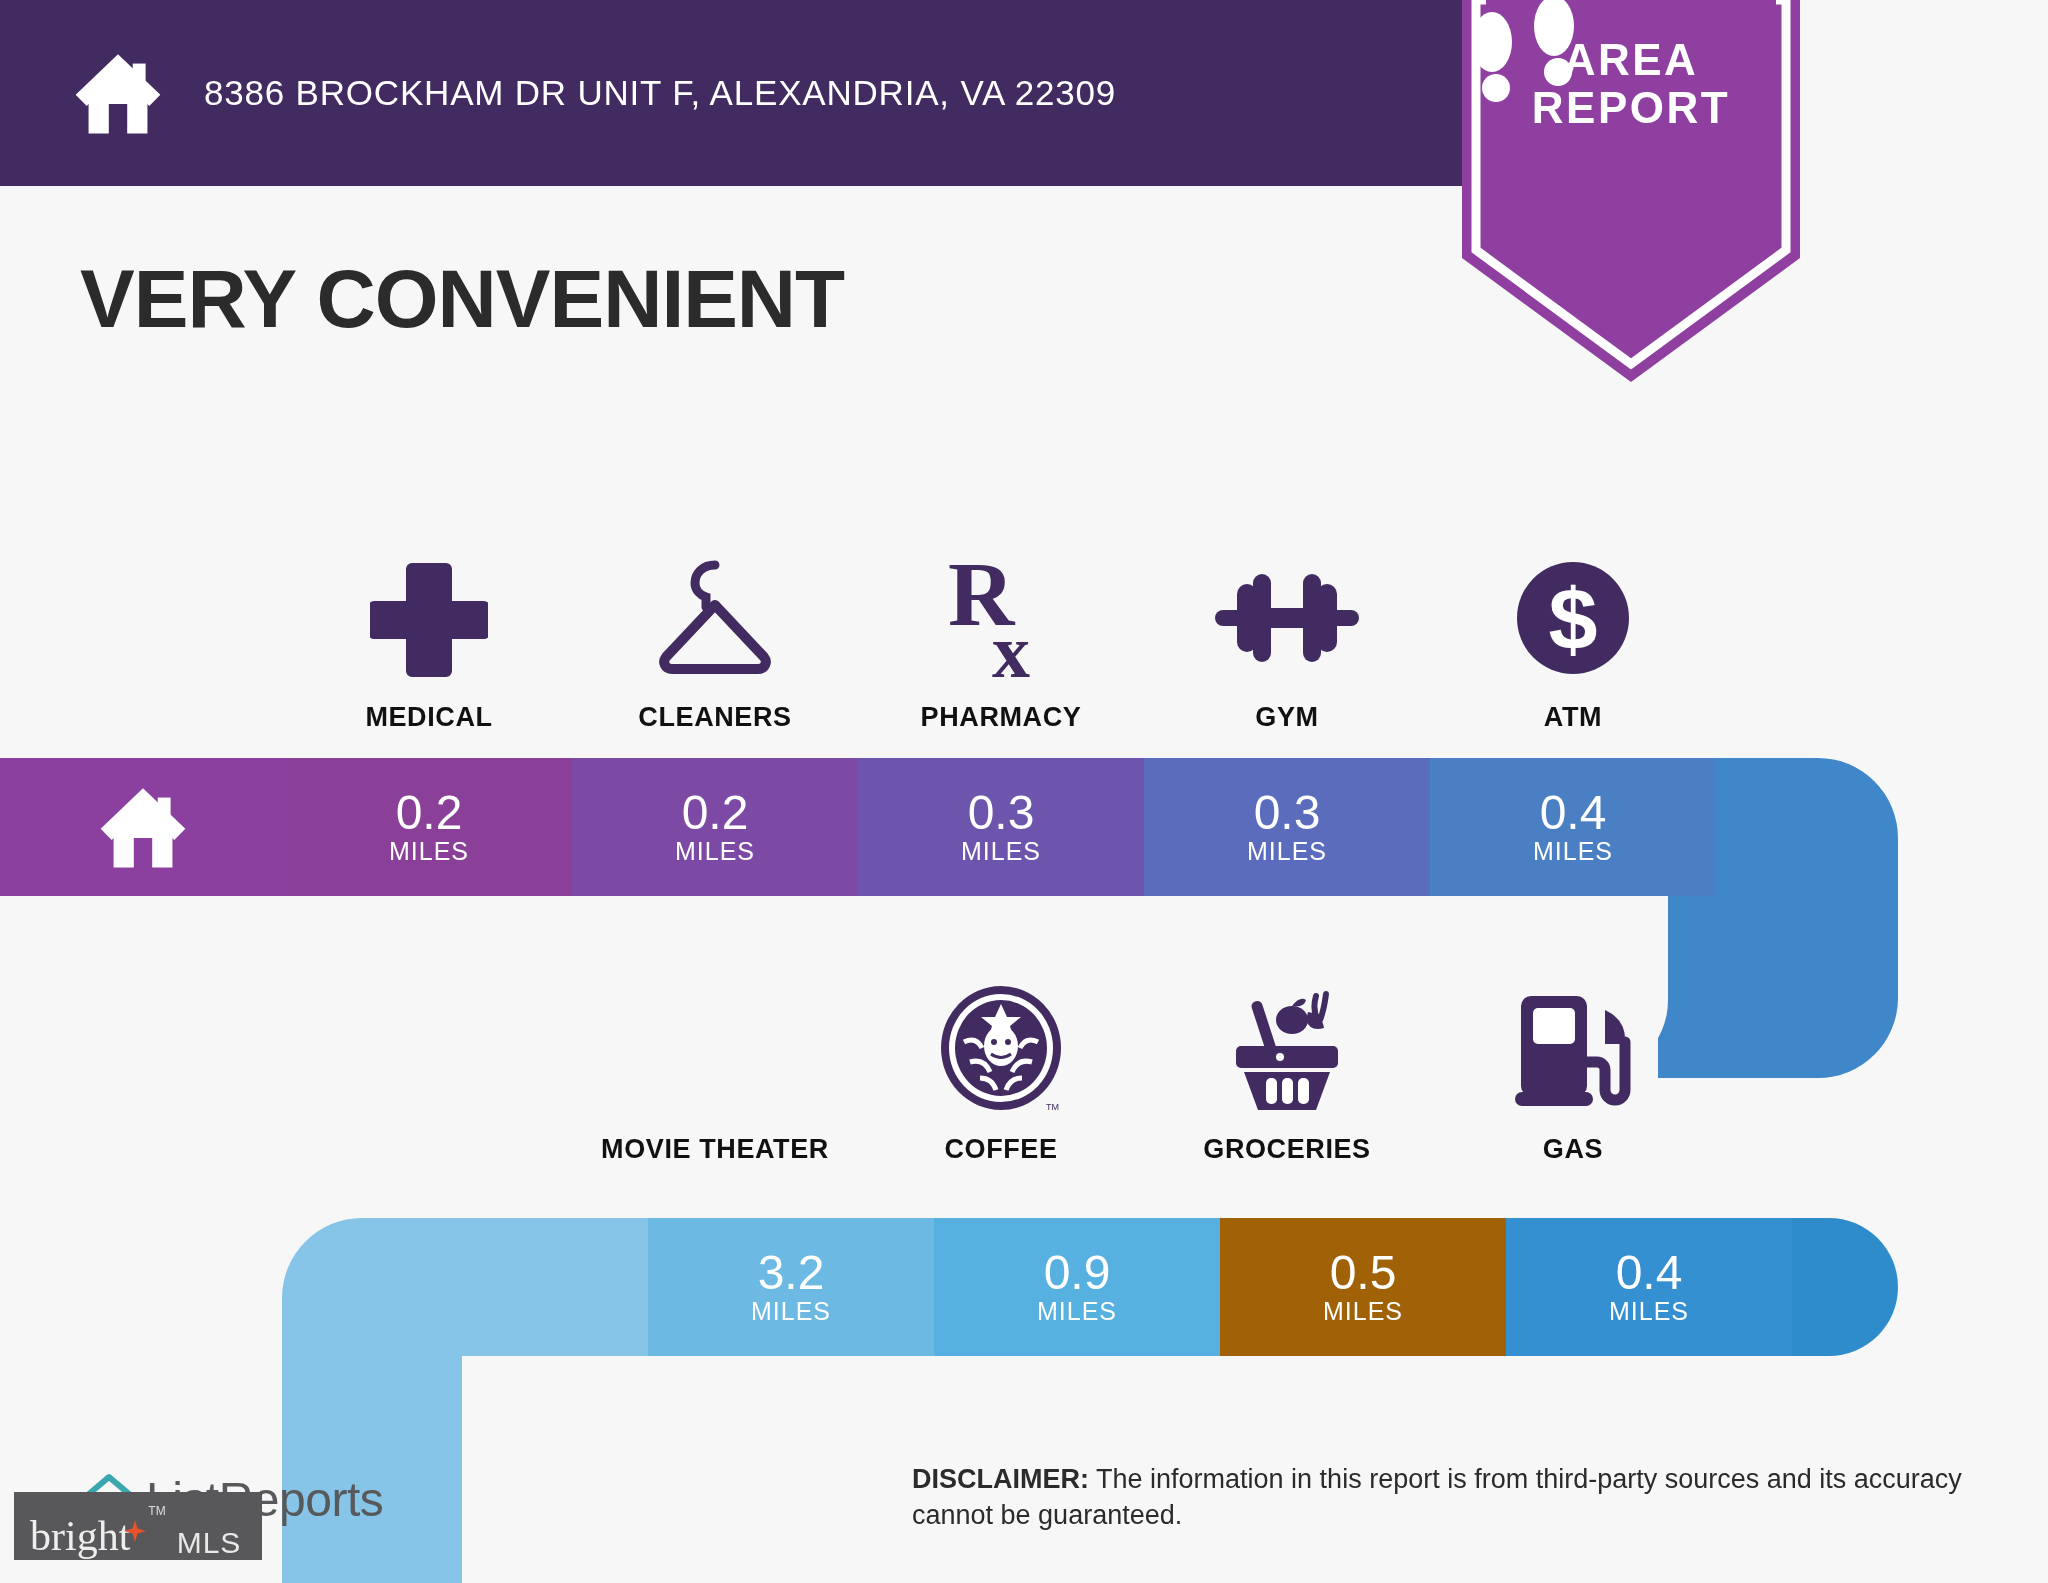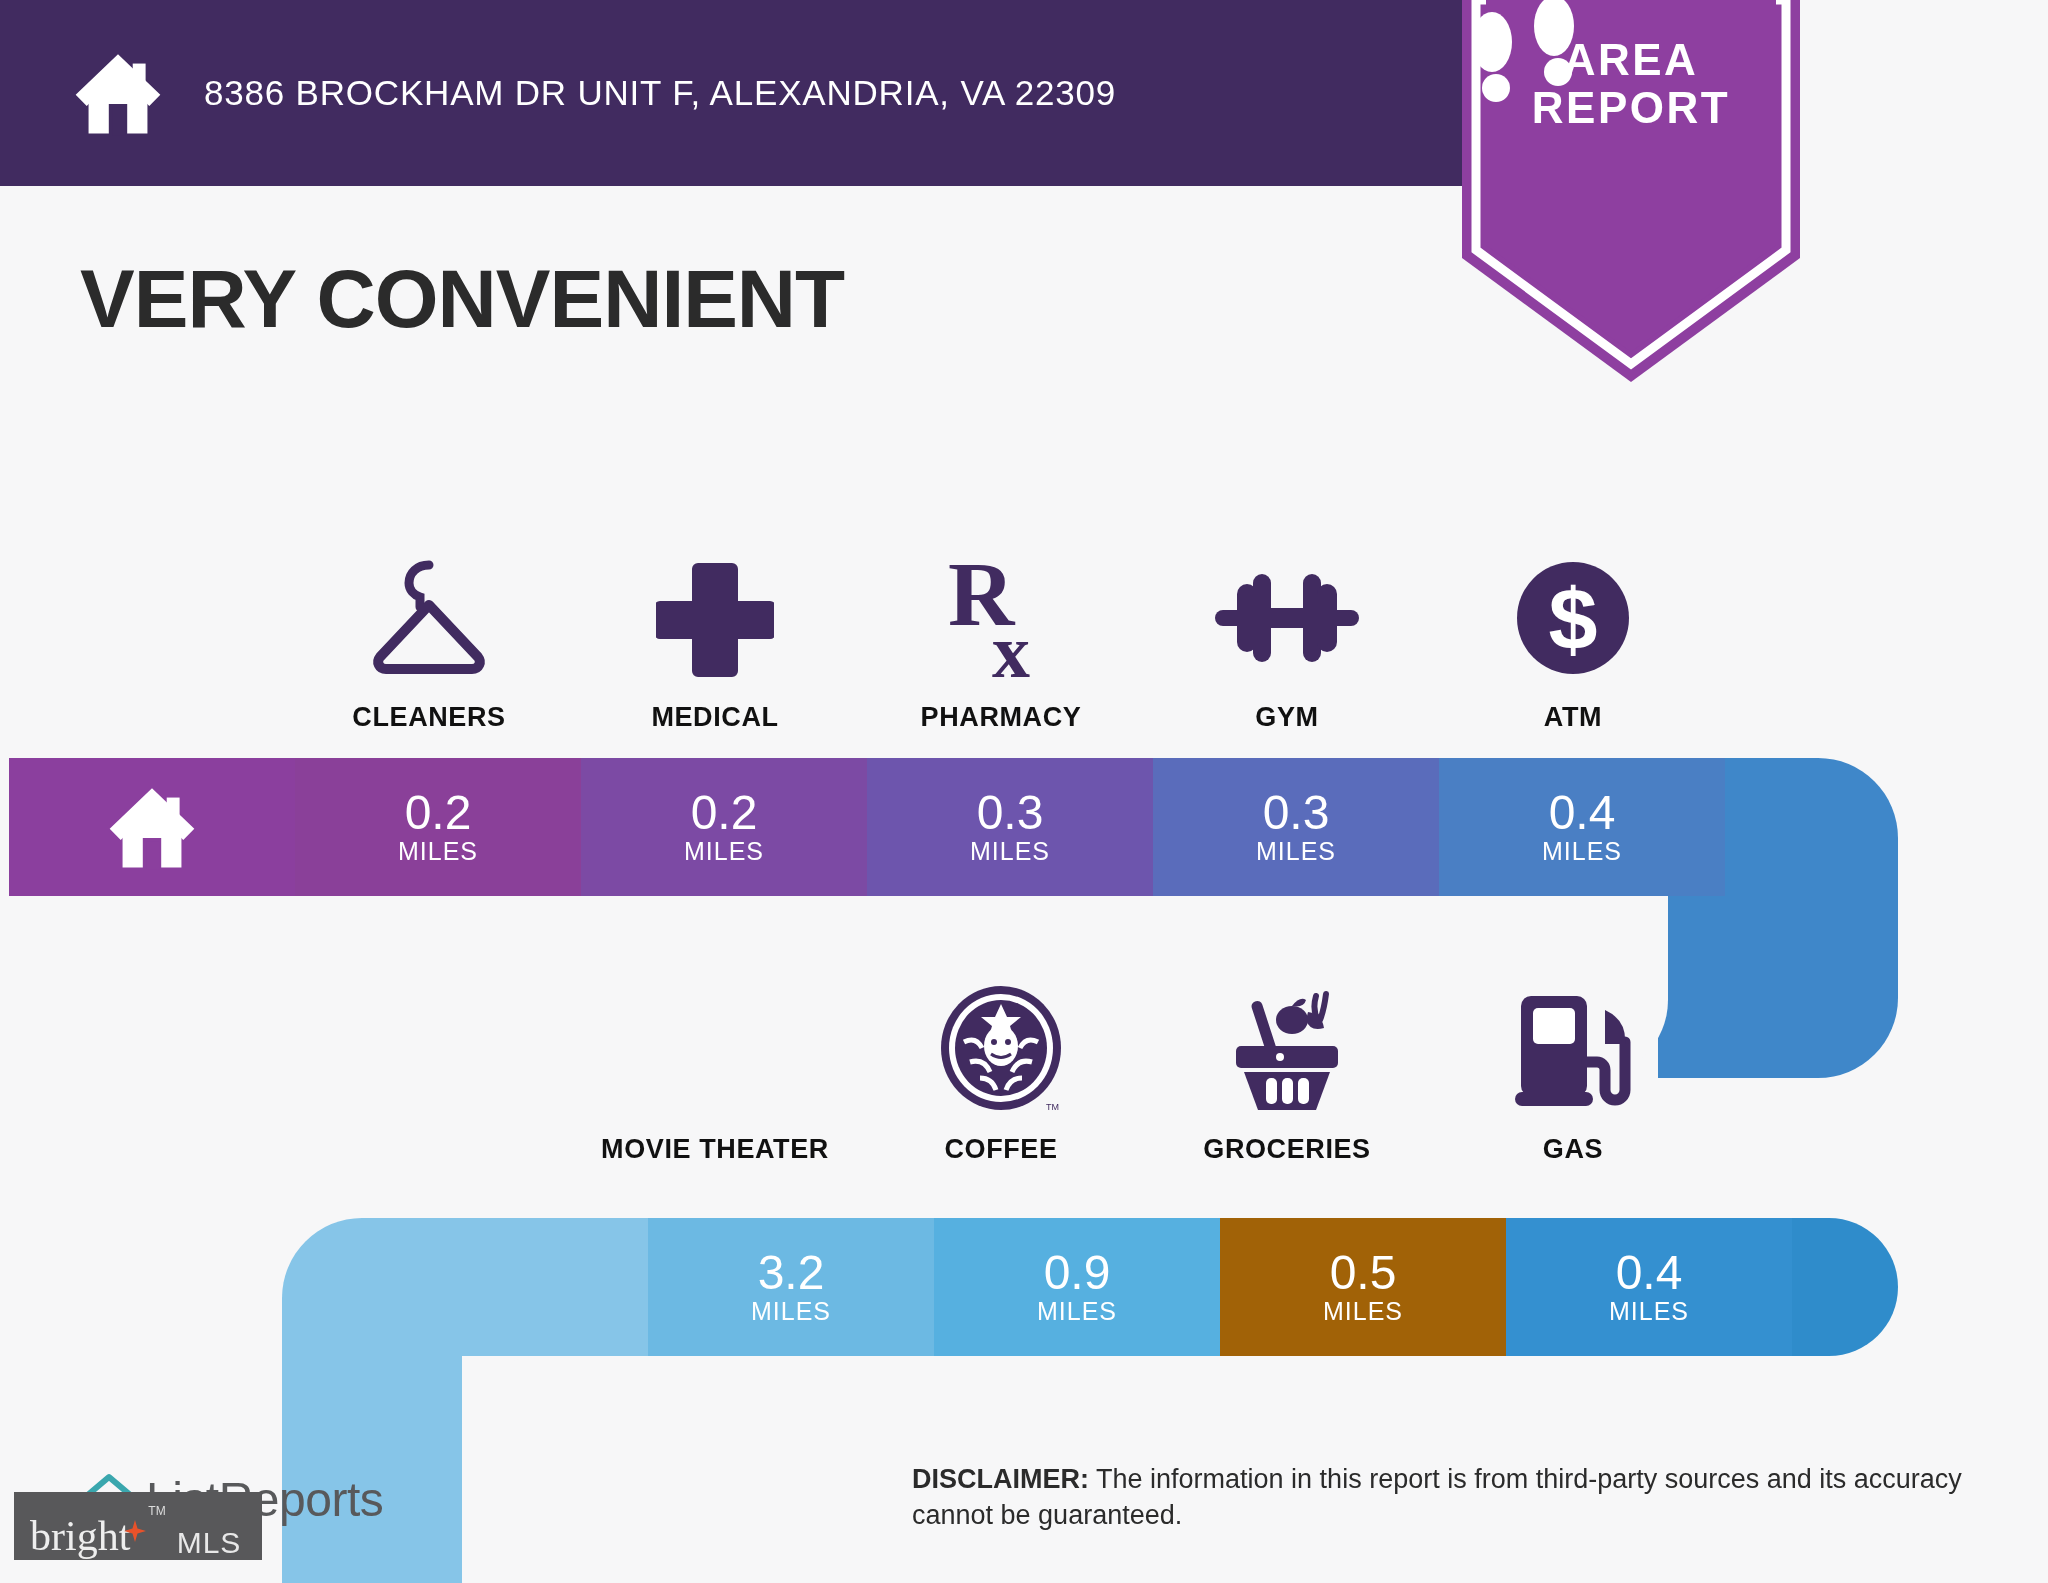--- a/index.html
+++ b/index.html
@@ -81,21 +81,21 @@
     color: #111111; letter-spacing: 0.6px;
   }
   .spacer-cell { width: 286px; }
 
   
   .bar-row {
     position: absolute;
     display: flex;
     height: 138px;
   }
-  .bar-row.bar1 { top: 758px; left: 9px; width: 1810px; align-items: flex-end; }
+  .bar-row.bar1 { top: 758px; left: 0px; width: 1810px; align-items: flex-end; }
   .bar-row.bar2 { top: 1218px; left: 362px; width: 1448px; }
 
   .bar-seg {
     width: 286px; height: 138px;
     display: flex; flex-direction: column;
     align-items: center; justify-content: center;
     color: #ffffff;
   }
   .bar-seg .val { font-size: 48px; line-height: 1; font-weight: 400; }
   .bar-seg .unit { font-size: 25px; letter-spacing: 1px; }
@@ -202,35 +202,35 @@
   </div>
 
   <div class="headline">VERY CONVENIENT</div>
 
 
   <div class="icon-row row1">
     <div class="spacer-cell"></div>
 
     <div class="icon-cell">
       <div class="icon-glyph">
+        <svg width="118" height="118" viewBox="0 0 118 118">
+          <path d="M42 4 h34 a6 6 0 0 1 6 6 v32 h32 a6 6 0 0 1 6 6 v26 a6 6 0 0 1 -6 6 h-32 v32 a6 6 0 0 1 -6 6 h-34 a6 6 0 0 1 -6 -6 v-32 h-32 a6 6 0 0 1 -6 -6 v-26 a6 6 0 0 1 6 -6 h32 v-32 a6 6 0 0 1 6 -6 z" fill="#412b60"></path>
+        </svg>
+      </div>
+      <div class="icon-label">MEDICAL</div>
+    </div>
+
+    <div class="icon-cell">
+      <div class="icon-glyph">
         <svg width="126" height="118" viewBox="0 0 126 118">
           <path d="M63 6 c-12 0 -20 8 -20 18 c0 7 5 12 11 14 l0 10" fill="none" stroke="#412b60" stroke-width="9" stroke-linecap="round"></path>
           <path d="M63 46 L14 98 c-4 5 -1 12 6 12 L106 110 c7 0 10 -7 6 -12 Z" fill="none" stroke="#412b60" stroke-width="10" stroke-linejoin="round"></path>
         </svg>
       </div>
       <div class="icon-label">CLEANERS</div>
-    </div>
-
-    <div class="icon-cell">
-      <div class="icon-glyph">
-        <svg width="118" height="118" viewBox="0 0 118 118">
-          <path d="M42 4 h34 a6 6 0 0 1 6 6 v32 h32 a6 6 0 0 1 6 6 v26 a6 6 0 0 1 -6 6 h-32 v32 a6 6 0 0 1 -6 6 h-34 a6 6 0 0 1 -6 -6 v-32 h-32 a6 6 0 0 1 -6 -6 v-26 a6 6 0 0 1 6 -6 h32 v-32 a6 6 0 0 1 6 -6 z" fill="#412b60"></path>
-        </svg>
-      </div>
-      <div class="icon-label">MEDICAL</div>
     </div>
 
     <div class="icon-cell">
       <div class="icon-glyph">
         <svg width="110" height="126" viewBox="0 0 110 126">
           <text x="2" y="70" font-family="Liberation Serif, serif" font-size="92" font-weight="700" fill="#412b60">R</text>
           <text x="46" y="122" font-family="Liberation Serif, serif" font-size="76" font-weight="700" fill="#412b60">x</text>
         </svg>
       </div>
       <div class="icon-label">PHARMACY</div>

